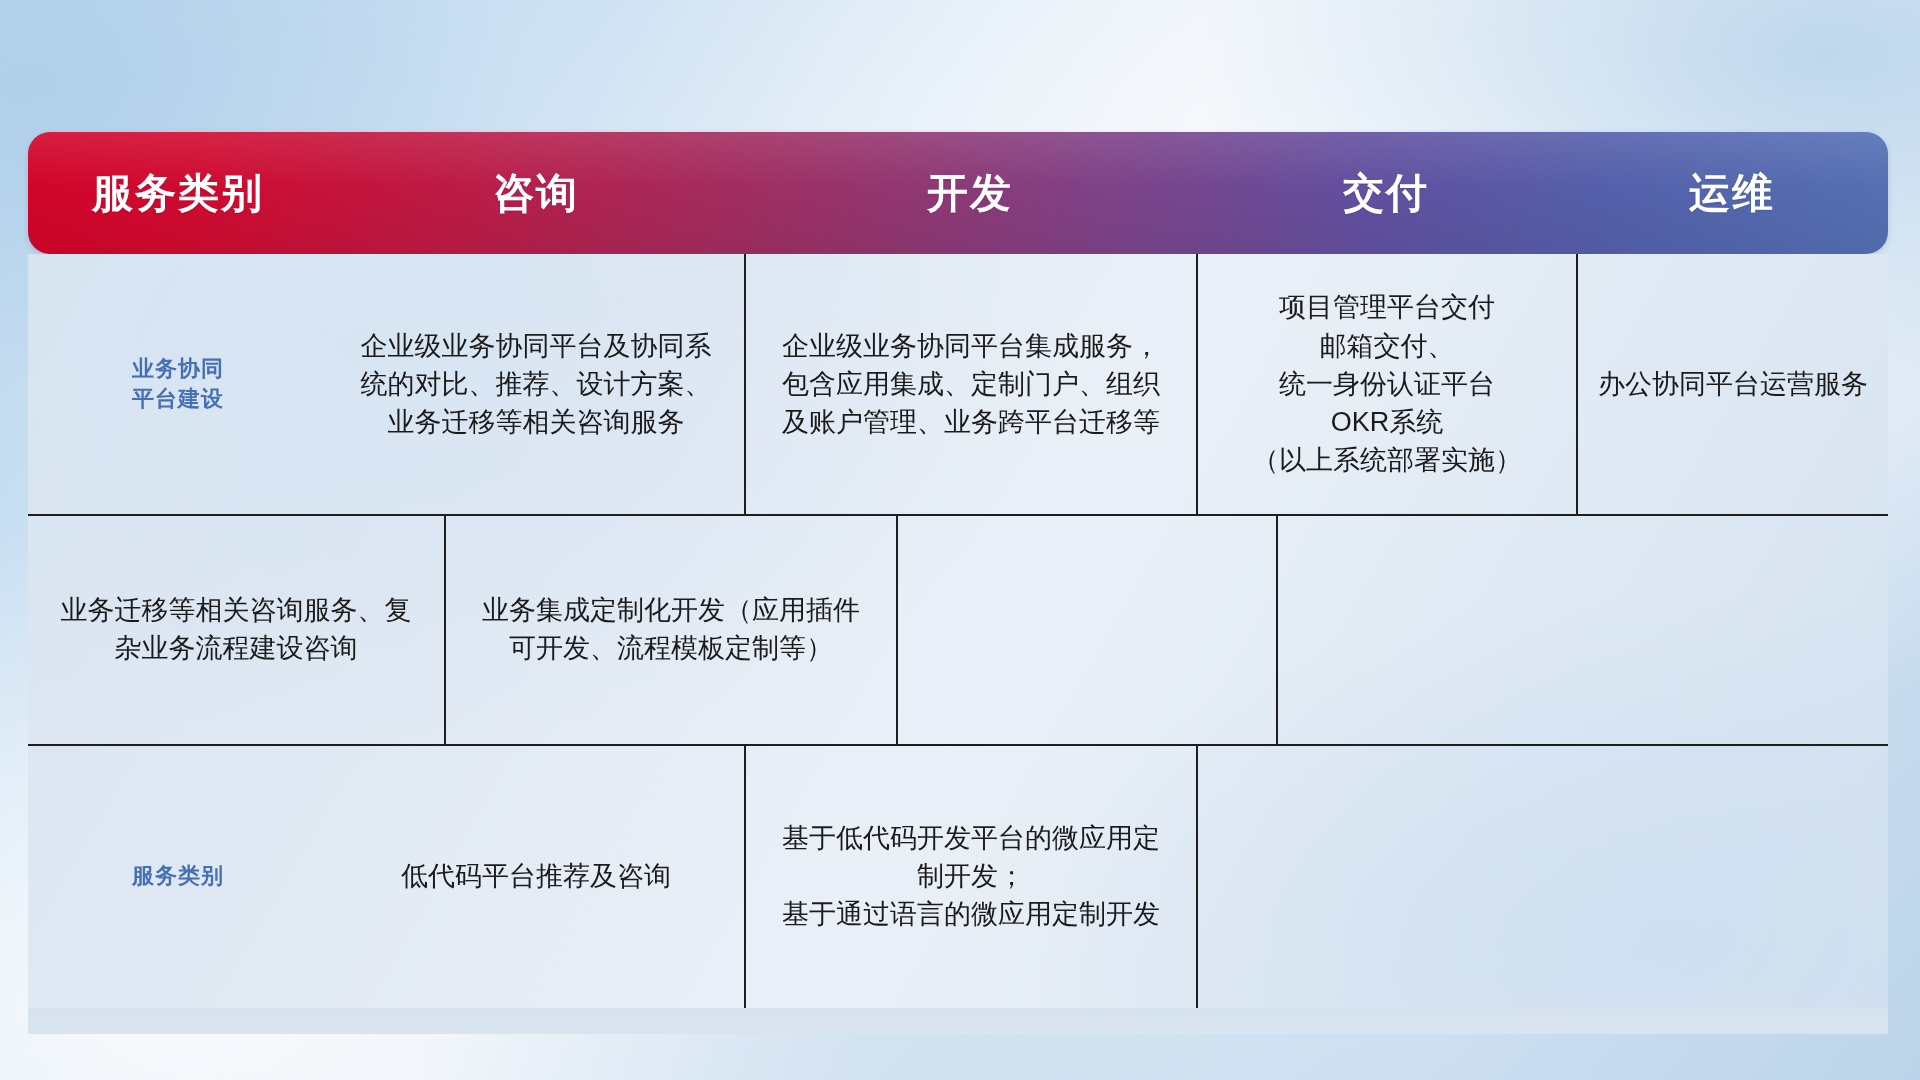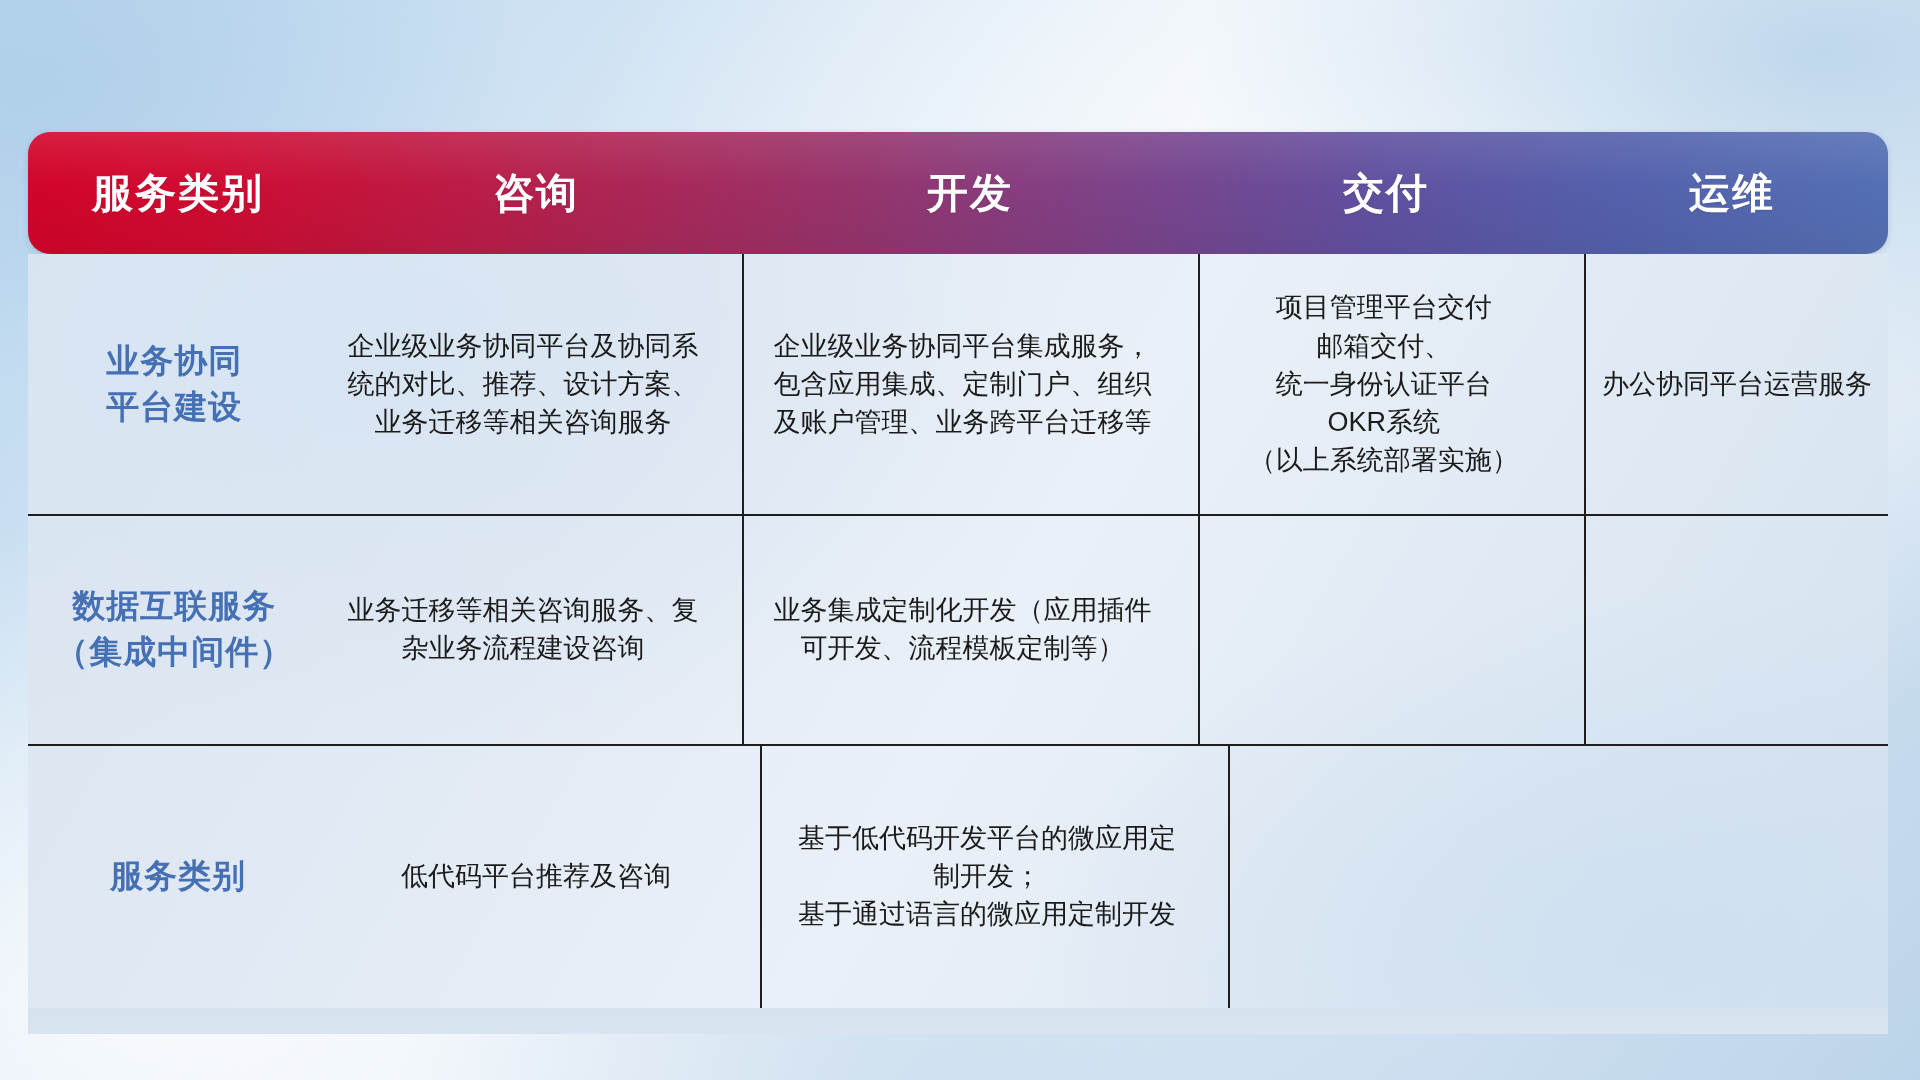--- a/index.html
+++ b/index.html
@@ -70,31 +70,31 @@
     content:"";position:absolute;left:0;top:0;width:100%;height:2px;
     background:#1e1e1e;
   }
   .cell{
     box-sizing:border-box;
     display:flex;align-items:center;justify-content:center;
     padding:10px 14px;
     font-size:27px;line-height:1.42;color:#1b1b1b;
     text-align:center;white-space:pre-line;
   }
-  .cell.vline{border-left:2px solid #1e1e1e;margin-left:16px;}
+  .cell.vline{border-left:2px solid #1e1e1e;}
 
   
   .c0{width:300px;}
   .c1{width:416px;}
   .c2{width:452px;text-align:center;}
   .c3{width:380px;}
   .c4{width:312px;}
 
   .cat{
-    color:#4670b4;font-weight:bold;font-size:33px;line-height:1.38;
+    color:#4670b4;font-weight:bold;font-size:22px;line-height:1.38;
     letter-spacing:1px;
     text-align:center;
   }
 
   .r0{height:260px;}
   .r1{height:230px;}
   .r2{height:264px;}
 
   
   .tfoot{height:26px;background:linear-gradient(180deg,#d6e2ef 0%,#d9e4f0 100%);}
@@ -127,22 +127,20 @@
 及账户管理、业务跨平台迁移等</div>
         <div class="cell c3 vline">项目管理平台交付
 邮箱交付、
 统一身份认证平台
 OKR系统
 （以上系统部署实施）</div>
         <div class="cell c4 vline">办公协同平台运营服务</div>
       </div>
 
       <div class="row r1">
-        <div class="cell c0 cat">数据互联服务
-（集成中间件）</div>
         <div class="cell c1">业务迁移等相关咨询服务、复
 杂业务流程建设咨询</div>
         <div class="cell c2 vline">业务集成定制化开发（应用插件
 可开发、流程模板定制等）</div>
         <div class="cell c3 vline"></div>
         <div class="cell c4 vline"></div>
       </div>
 
       <div class="row r2">
         <div class="cell c0 cat">服务类别</div>

